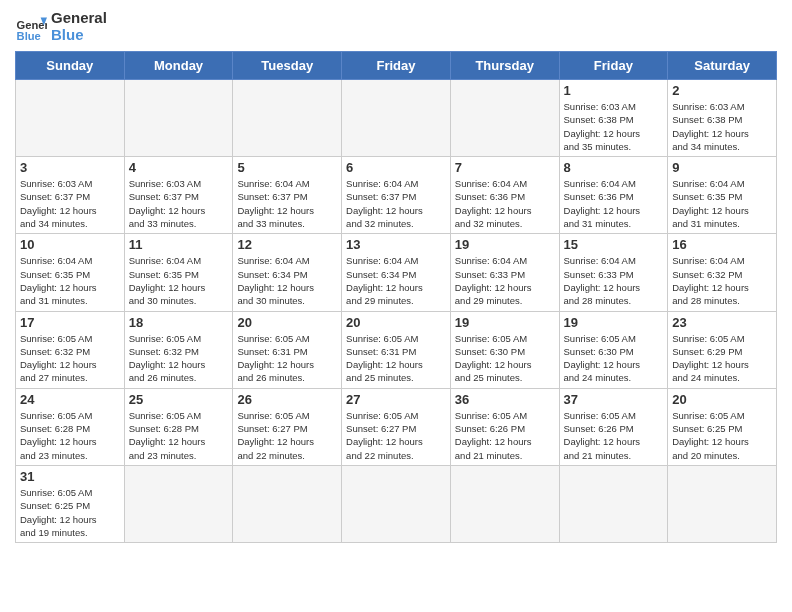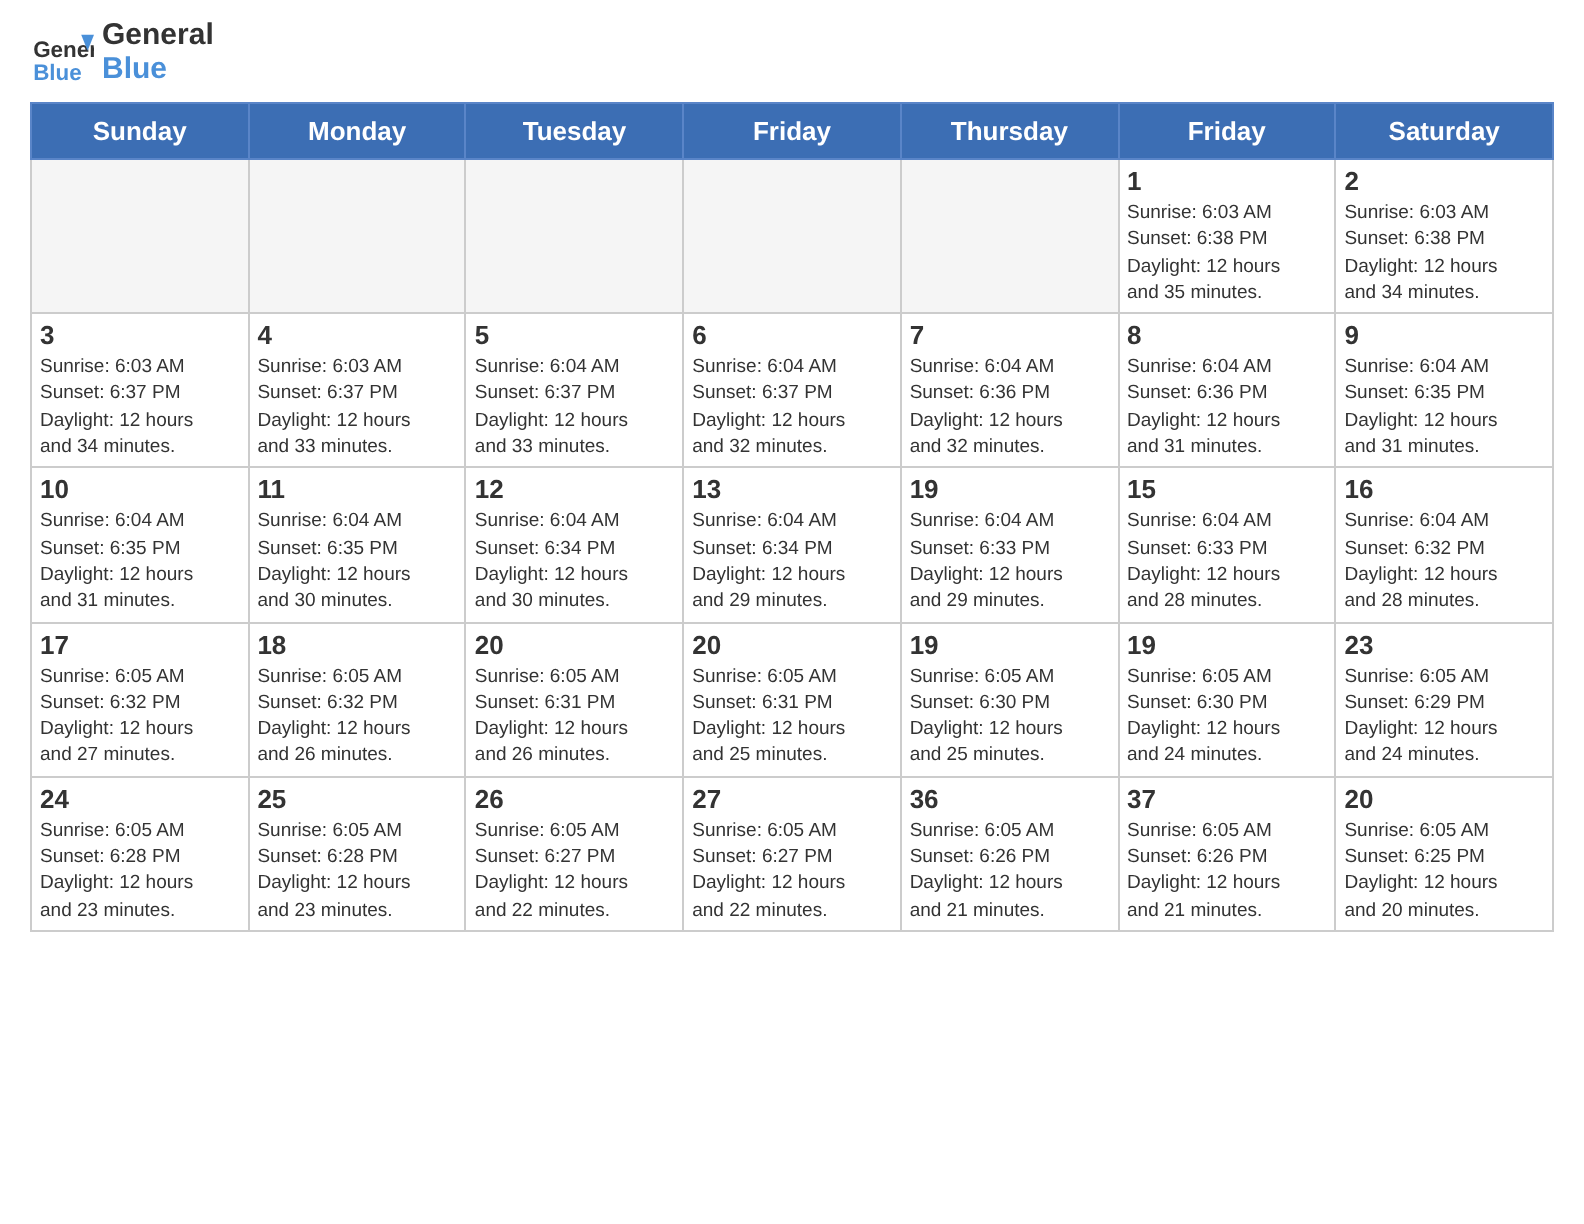--- a/index.html
+++ b/index.html
@@ -328,14 +328,29 @@
 and 21 minutes.</div>
         </td>
         <td>
           <span class="day-num">20</span>
           <div class="day-detail" style="white-space: pre-line;">Sunrise: 6:05 AM
 Sunset: 6:25 PM
 Daylight: 12 hours
 and 20 minutes.</div>
         </td>
       </tr>
+      <tr>
+        <td>
+          <span class="day-num">31</span>
+          <div class="day-detail" style="white-space: pre-line;">Sunrise: 6:05 AM
+Sunset: 6:25 PM
+Daylight: 12 hours
+and 19 minutes.</div>
+        </td>
+        <td class="empty"></td>
+        <td class="empty"></td>
+        <td class="empty"></td>
+        <td class="empty"></td>
+        <td class="empty"></td>
+        <td class="empty"></td>
+      </tr>
     </tbody>
 </table>
 
 </body></html>

